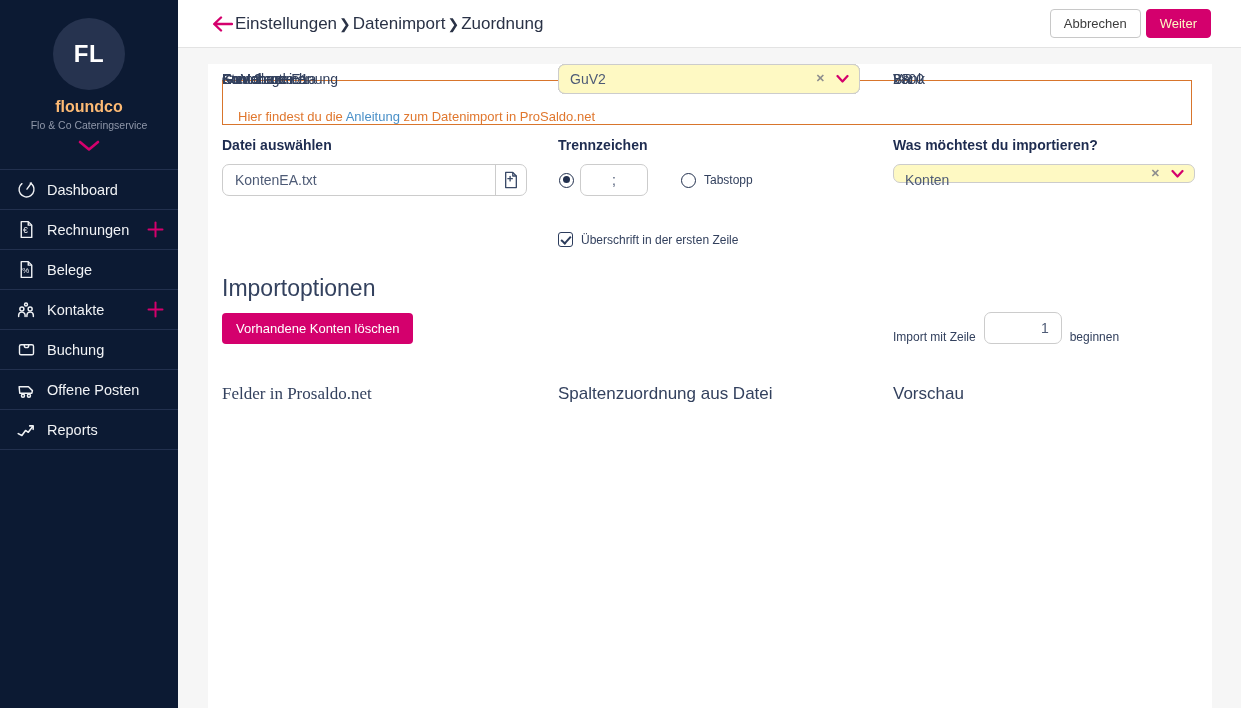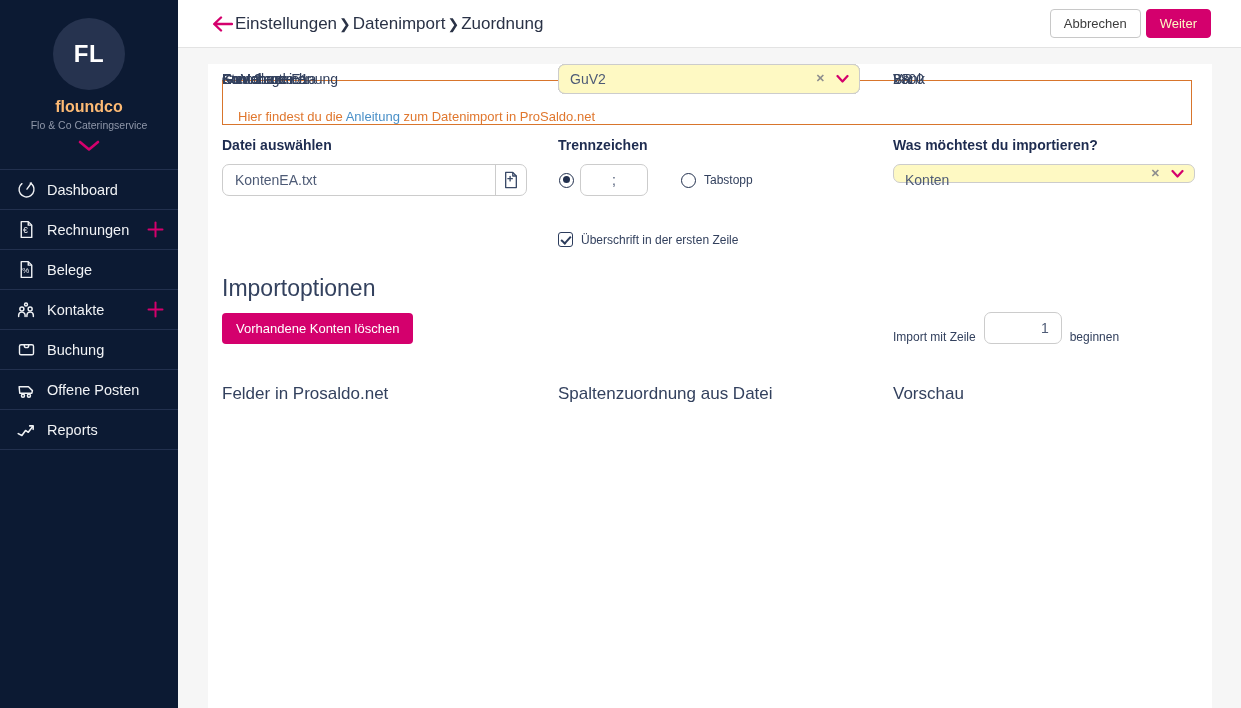--- a/index.html
+++ b/index.html
@@ -100,21 +100,21 @@
 
   .opt-digit { left:350px; top:248px; height:32px; }
   .num-input { width:78px; height:32px; border:1px solid #ccc; border-radius:7px;
     text-align:right; padding-right:12px; font-size:14px; color:#4e5b76; margin-left:8px;
     font-family:"Liberation Sans", sans-serif; }
   .opt-start { left:685px; top:248px; height:32px; }
   .opt-start .inline-lab { margin-left:0; }
   .opt-start .num-input { margin-left:8px; margin-right:8px; }
 
   .col-h { position:absolute; top:320px; font-size:17px; color:#33415e; }
-  .col-h-field { left:14px; }
+  .col-h-field { left:14px;font-family:Liberation Serif, serif; }
   .col-h-source { left:350px; }
   .col-h-preview { left:685px; }
 
   .map-row { position:absolute; left:14px; width:976px; height:30px; }
   .map-row:nth-of-type(1) { top:346px; } .map-row:nth-of-type(2) { top:385px; }
   .map-row:nth-of-type(3) { top:424px; } .map-row:nth-of-type(4) { top:468px; }
   .map-row:nth-of-type(5) { top:512px; } .map-row:nth-of-type(6) { top:551px; }
   .map-row:nth-of-type(7) { top:594px; }
   .map-field { line-height:30px; font-size:14px; color:#33415e; }
   .map-select { position:absolute; left:336px; top:0; width:302px; height:30px; }

